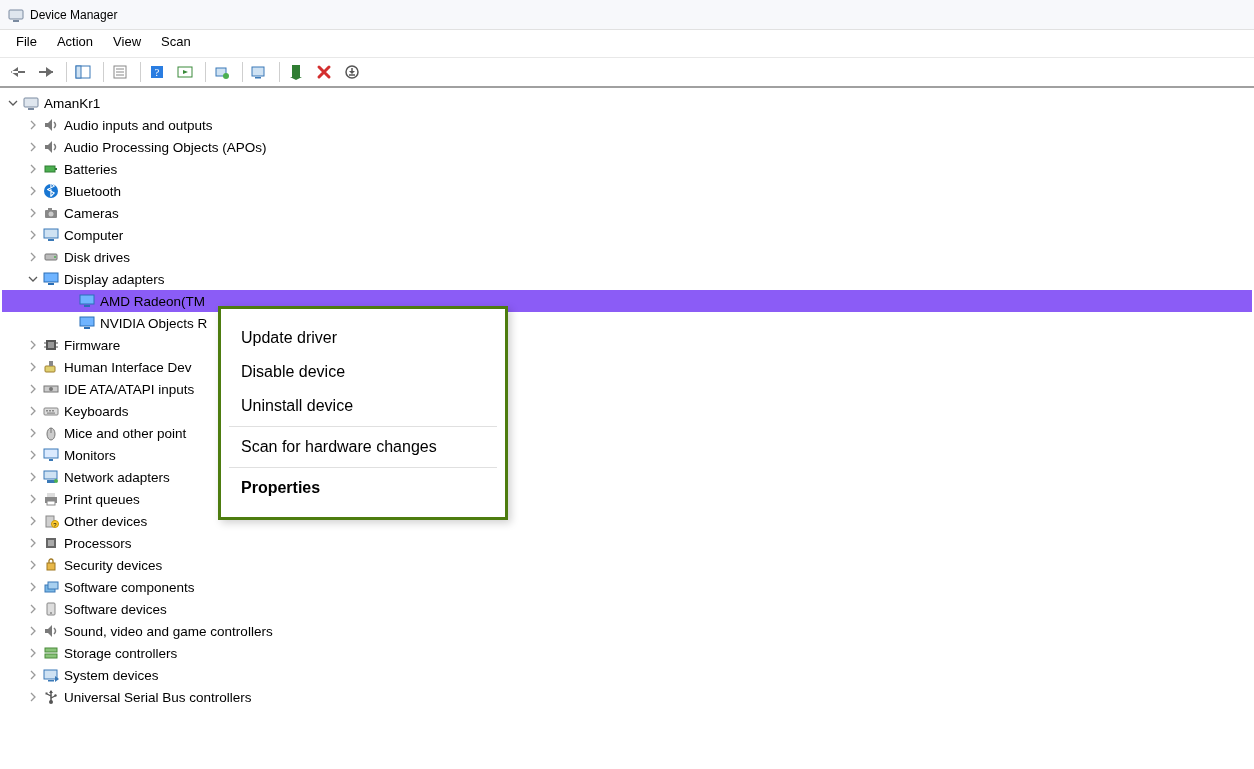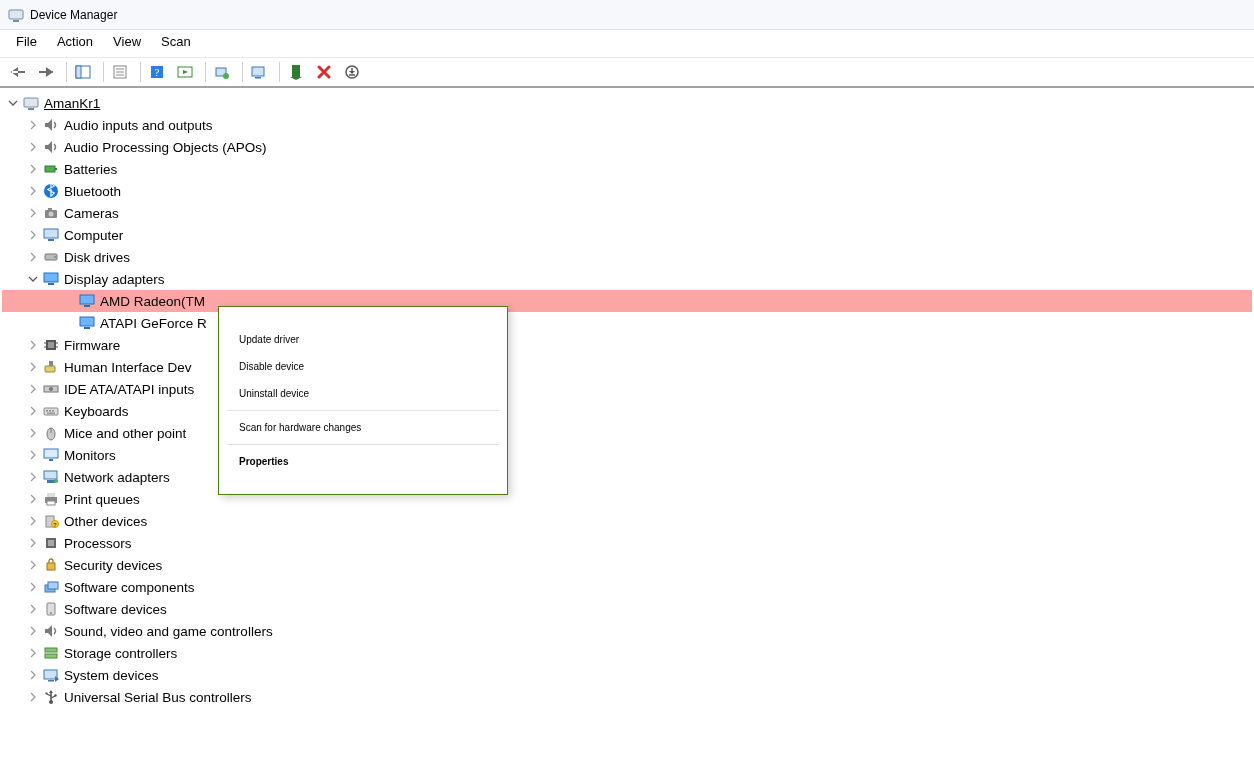--- a/index.html
+++ b/index.html
@@ -81,36 +81,36 @@
   .chevron.blank { visibility: hidden; }
   .node .nicon {
     width: 18px;
     height: 18px;
     margin: 0 4px 0 2px;
     display: inline-flex;
     align-items: center;
     justify-content: center;
   }
   .node .label { font-size: 13.5px; }
-  .indent-0 { padding-left: 4px; text-decoration: underline; }
+  .indent-0 { padding-left: 4px; }
   .indent-1 { padding-left: 24px; }
   .indent-2 { padding-left: 60px; }
   .selected {
-    background: #fca5a5;
+    background: #8b5cf6;
   }
   
   .context-menu {
     position: absolute;
     background: #ffffff;
-    border: 1px solid #4d7c0f;
+    border: 3px solid #4d7c0f;
     box-shadow: 3px 3px 8px rgba(0,0,0,0.18);
-    padding: 19px 0;
+    padding: 12px 0;
     min-width: 290px;
     z-index: 100;
-    font-size: 10px;
+    font-size: 16px;
   }
   .context-menu .cm-item {
     padding: 8px 20px;
   }
   .context-menu .cm-sep {
     height: 1px;
     background: #e0e0e0;
     margin: 3px 8px;
   }
   .context-menu .bold { font-weight: 600; }
@@ -360,21 +360,21 @@
           <svg width="10" height="10" viewBox="0 0 10 10">
             <path d="M3 1 l4 4 -4 4" fill="none" stroke="#9a9a9a" stroke-width="1.3"></path>
           </svg>
         </span>
         <span class="nicon">
           <svg width="16" height="16" viewBox="0 0 16 16">
             <rect x="1" y="2" width="14" height="9" fill="#6fb4ff" stroke="#2a6fb7"></rect>
             <rect x="5" y="12" width="6" height="2" fill="#2a6fb7"></rect>
           </svg>
         </span>
-        <span class="label">ATAPI GeForce R</span>
+        <span class="label">NVIDIA Objects R</span>
       </div>
       <div class="node indent-1">
         <span class="chevron">
           <svg width="10" height="10" viewBox="0 0 10 10">
             <path d="M3 1 l4 4 -4 4" fill="none" stroke="#9a9a9a" stroke-width="1.3"></path>
           </svg>
         </span>
         <span class="nicon">
           <svg width="16" height="16" viewBox="0 0 16 16">
             <rect x="3" y="3" width="10" height="10" fill="#555"></rect>

